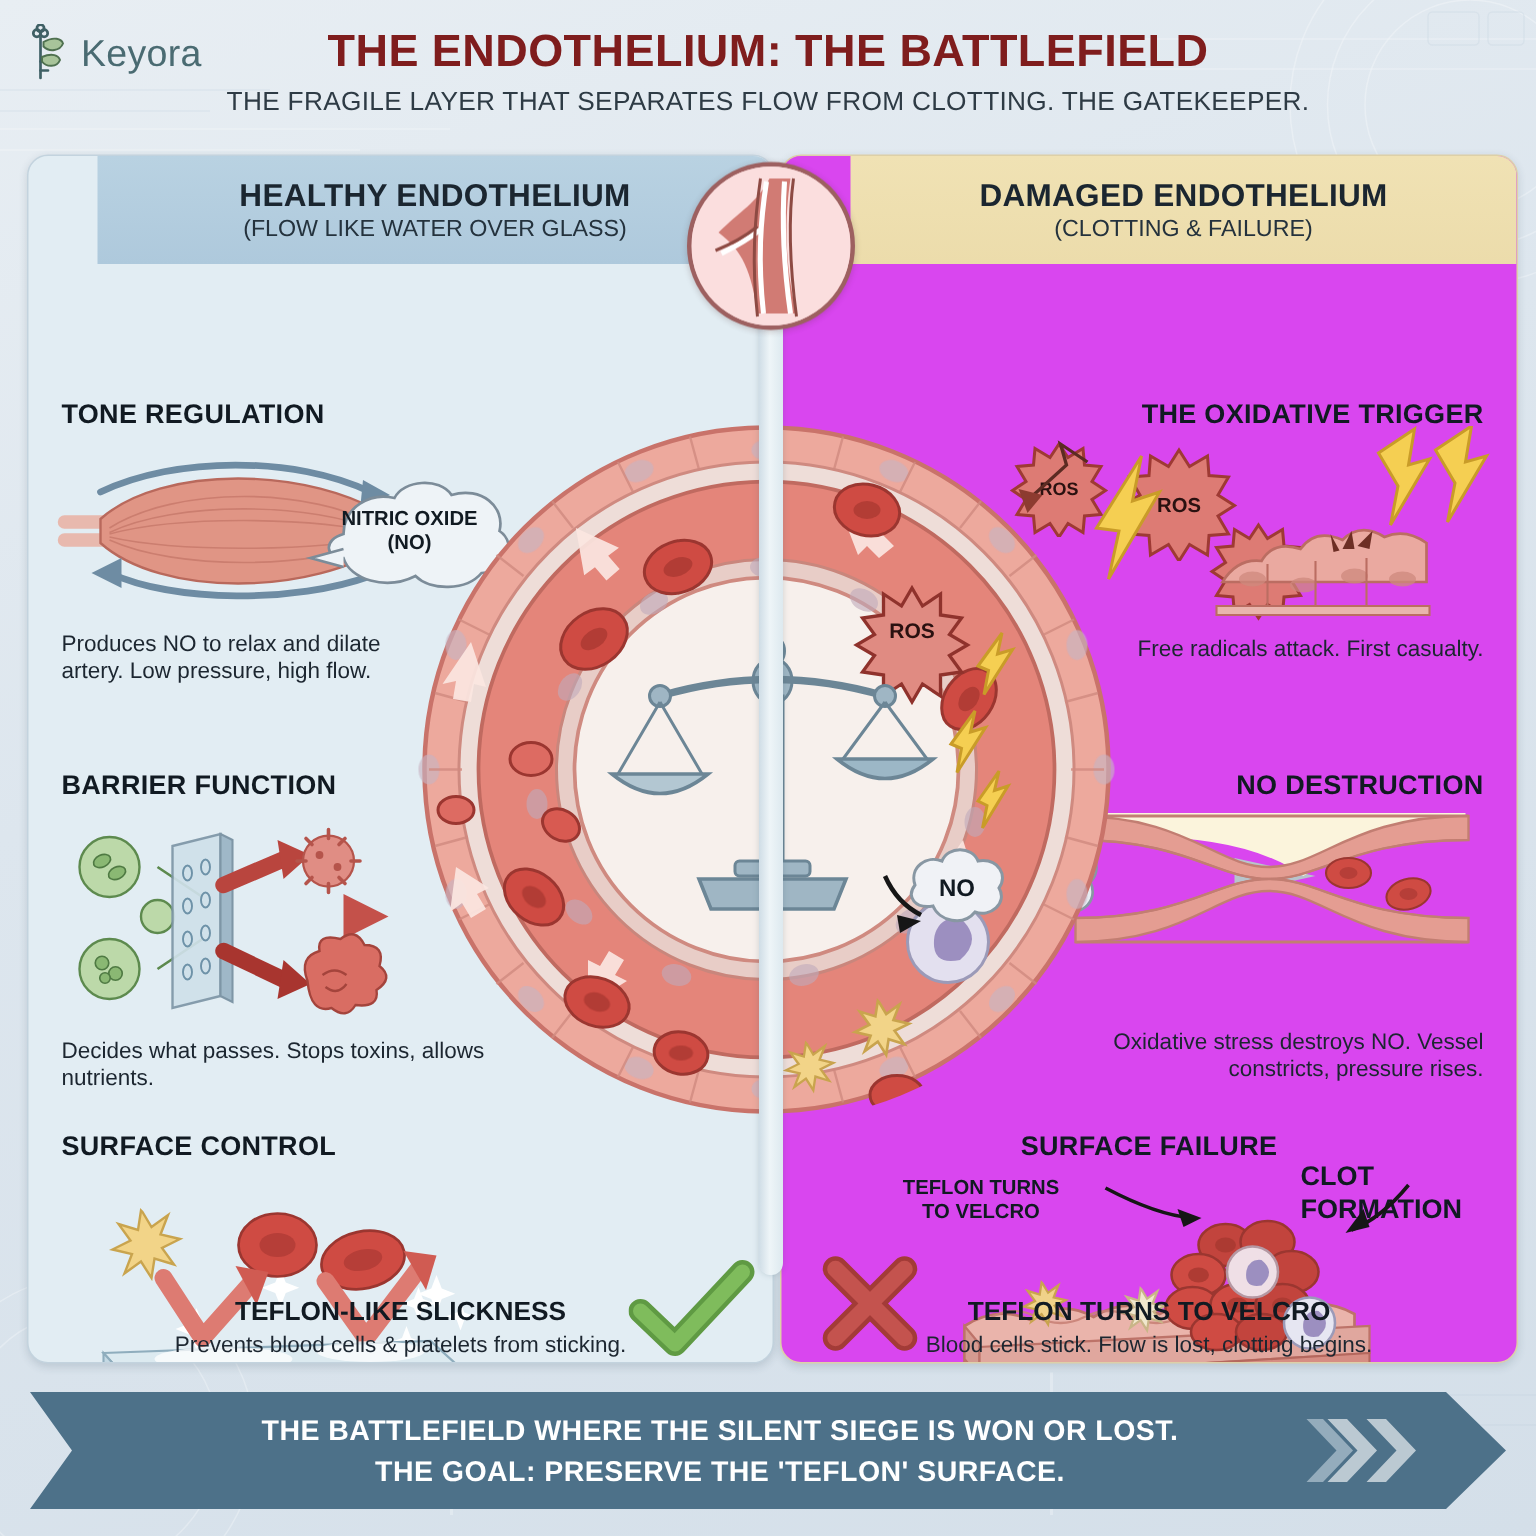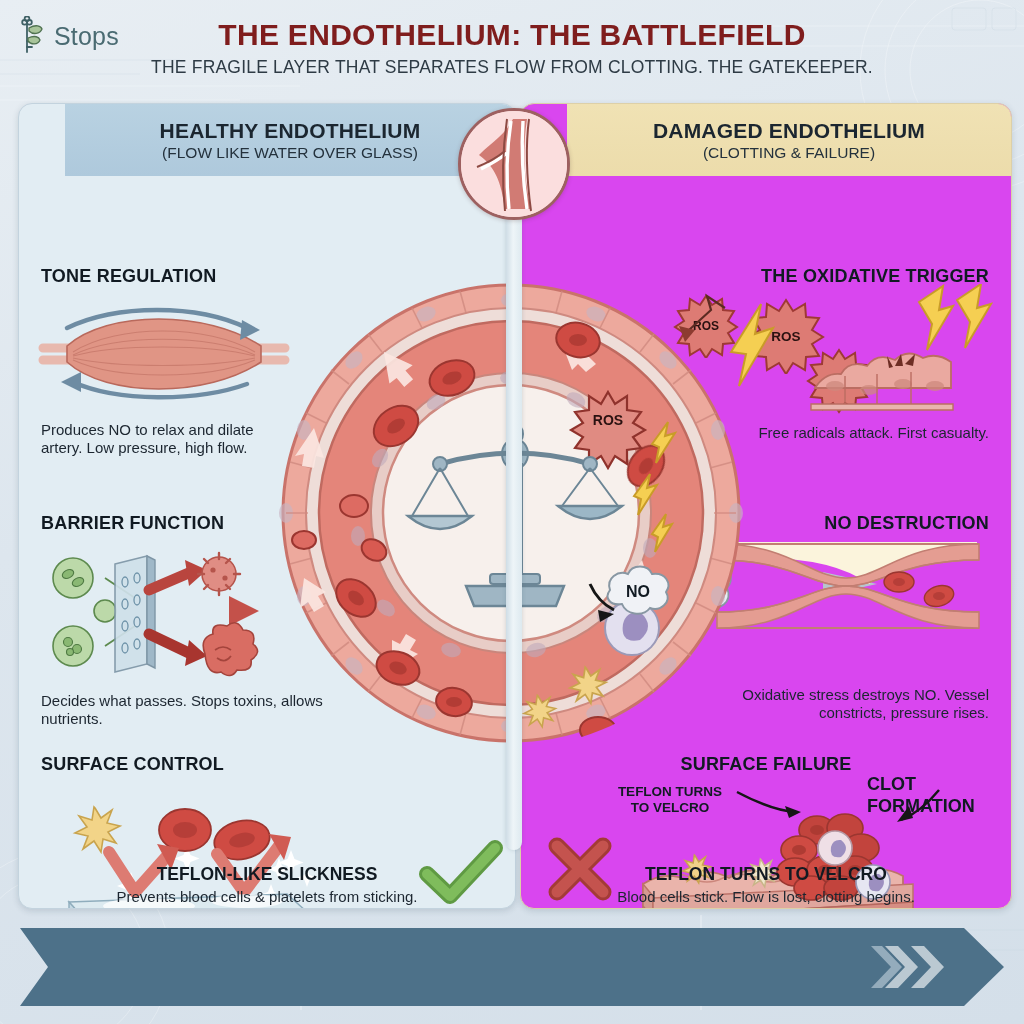--- a/index.html
+++ b/index.html
@@ -108,21 +108,21 @@
     <g fill="none" stroke="#3f6065" stroke-width="1.8" stroke-linecap="round">
       <path d="M11 9 v27"></path>
       <path d="M11 25 h5 M11 31 h5"></path>
       <circle cx="8.6" cy="6.2" r="2.4"></circle>
         <circle cx="13.4" cy="6.2" r="2.4"></circle>
       <circle cx="11" cy="2.8" r="2.4"></circle>
     </g>
     <path d="M13 12 C20 8 25 10 26 13 C24 18 17 19 13 15 Z" fill="#a8c49a" stroke="#4f7150" stroke-width="1.3"></path>
     <path d="M12 22 C19 19 23 21 24 24 C22 29 15 29 12 25 Z" fill="#a8c49a" stroke="#4f7150" stroke-width="1.3"></path>
   </svg>
-  <span class="logo-text">Stops</span>
+  <span class="logo-text">Keyora</span>
 </div>
 
 <div class="title-wrap">
   <div class="title">THE ENDOTHELIUM: THE BATTLEFIELD</div>
   <div class="subtitle">THE FRAGILE LAYER THAT SEPARATES FLOW FROM CLOTTING. THE GATEKEEPER.</div>
 </div>
 
 <div class="panel panel-left">
   <div class="panel-head">
     <div class="panel-title">HEALTHY ENDOTHELIUM</div>
@@ -144,20 +144,32 @@
         <path d="M36 58 C80 46 170 46 218 58"></path>
           <path d="M36 60 C80 70 170 70 218 60"></path>
         <path d="M36 62 C80 82 170 82 218 62"></path>
       </g>
       <path d="M30 30 C80 6 160 6 210 30" stroke="#6e8ca3" stroke-width="4.5" fill="none" stroke-linecap="round"></path>
       <path d="M205 22 l18 10 -20 10 z" fill="#6e8ca3"></path>
       <path d="M210 86 C160 104 80 104 36 84" stroke="#6e8ca3" stroke-width="4.5" fill="none" stroke-linecap="round"></path>
       <path d="M44 74 l-20 10 20 10 z" fill="#6e8ca3"></path>
     </svg>
 
+    <div style="position:absolute; left:180px; top:140px; width:148px; height:82px;">
+      <svg width="148" height="82" viewBox="0 0 148 82" style="position:absolute; inset:0;">
+        <path d="M30 40 C30 22 48 12 64 16 C70 4 94 2 102 14 C122 8 138 22 134 38
+                 C146 46 140 66 122 66 C112 78 88 78 78 68 C58 78 34 70 30 56
+                 C18 56 16 44 30 40 Z" fill="#eef3f7" stroke="#7c8c99" stroke-width="1.8"></path>
+        <path d="M30 50 l-22 6 22 6" fill="#eef3f7" stroke="#7c8c99" stroke-width="1.8"></path>
+      </svg>
+      <div style="position:absolute; left:0; top:22px; width:148px; text-align:center; font-size:13.5px; font-weight:bold; color:#111a22; line-height:1.2;">
+        <div>NITRIC OXIDE</div>
+        <div>(NO)</div>
+      </div>
+    </div>
 
     <div class="sec sec-p" style="left:22px; top:245px; width:215px;">Produces NO to relax and dilate artery. Low pressure, high flow.</div>
 
     <div class="sec" style="left:22px; top:337px;">
       <div class="sec-h">BARRIER FUNCTION</div>
     </div>
 
     <svg style="position:absolute; left:24px; top:370px;" width="270" height="135" viewBox="0 0 270 135">
       <g fill="#bcd9a9" stroke="#5d8a4e" stroke-width="1.6">
         <circle cx="30" cy="32" r="20"></circle>
@@ -355,21 +367,21 @@
           <ellipse cx="238" cy="58" rx="6" ry="4"></ellipse>
       </g>
     </svg>
 
     <div class="sec sec-p" style="right:22px; top:510px; width:300px; text-align:right;">Oxidative stress destroys NO. Vessel constricts, pressure rises.</div>
 
     <div style="position:absolute; left:0; top:578px; width:100%; text-align:center;">
       <span class="sec-h">SURFACE FAILURE</span>
     </div>
 
-    <div style="position:absolute; left:64px; top:608px; width:170px; text-align:center;
+    <div style="position:absolute; left:48px; top:608px; width:170px; text-align:center;
                 font-size:13.5px; font-weight:bold; color:#111a22; line-height:1.22;">
       <div>TEFLON TURNS</div>
       <div>TO VELCRO</div>
     </div>
 
     <div style="position:absolute; right:14px; top:598px; width:130px; 
                 font-size:18px; font-weight:bold; color:#111a22; line-height:1.22;">
       <div>CLOT</div>
       <div>FORMATION</div>
     </div>
@@ -604,13 +616,15 @@
   <svg width="984" height="78" viewBox="0 0 984 78" style="position:absolute; inset:0;">
     <path d="M0 0 L944 0 L984 39 L944 78 L0 78 L28 39 Z" fill="#4d7189"></path>
     <g fill="#ffffff" opacity=".62">
       <path d="M878 18 l20 21 -20 21 -13 0 20 -21 -20 -21z"></path>
       <path d="M904 18 l20 21 -20 21 -13 0 20 -21 -20 -21z"></path>
     </g>
     <g fill="#cfdde6" opacity=".55">
       <path d="M862 18 l20 21 -20 21 -11 0 20 -21 -20 -21z"></path>
     </g>
   </svg>
+  <div class="banner-t1">THE BATTLEFIELD WHERE THE SILENT SIEGE IS WON OR LOST.</div>
+  <div class="banner-t2">THE GOAL: PRESERVE THE 'TEFLON' SURFACE.</div>
 </div>
 
 </body></html>

